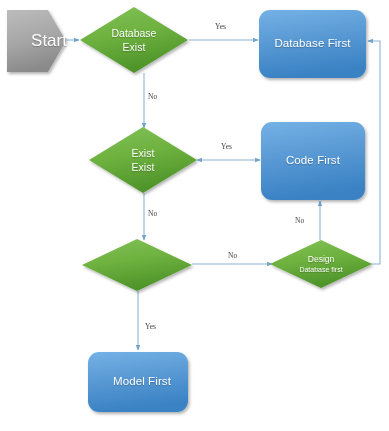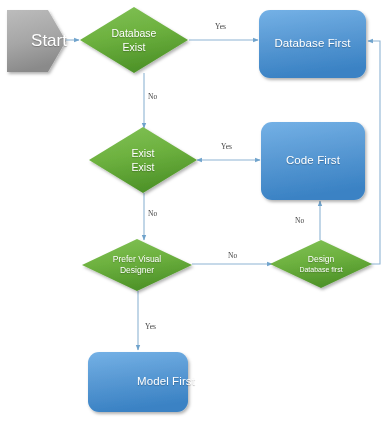--- a/index.html
+++ b/index.html
@@ -142,31 +142,27 @@
 
   <div class="node-label lbl-decision" style="left:89px; top:127px; width:108px; height:66px;">
     <span>Exist</span>
     <span>Exist</span>
   </div>
 
   <div class="node-label lbl-process" style="left:261px; top:122px; width:104px; height:78px;text-align:right;">
     <span>Code First</span>
   </div>
 
-  <div class="node-label lbl-decision-mid" style="left:82px; top:239px; width:110px; height:52px;">
-    <span>Prefer Visual</span>
-    <span>Designer</span>
-  </div>
 
   <div class="node-label" style="left:270px; top:240px; width:102px; height:48px;">
     <span class="lbl-decision-mid">Design</span>
     <span class="lbl-decision-mid2">Database first</span>
   </div>
 
-  <div class="node-label lbl-process" style="left:88px; top:352px; width:108px; height:60px;padding-left:24px;">
+  <div class="node-label lbl-process" style="left:88px; top:352px; width:108px; height:60px;">
     <span>Model First</span>
   </div>
 
   <div class="edge-label" style="left:215px; top:22px;">Yes</div>
 
   <div class="edge-label" style="left:148px; top:92px;">No</div>
 
   <div class="edge-label" style="left:221px; top:142px;">Yes</div>
 
   <div class="edge-label" style="left:148px; top:209px;">No</div>

